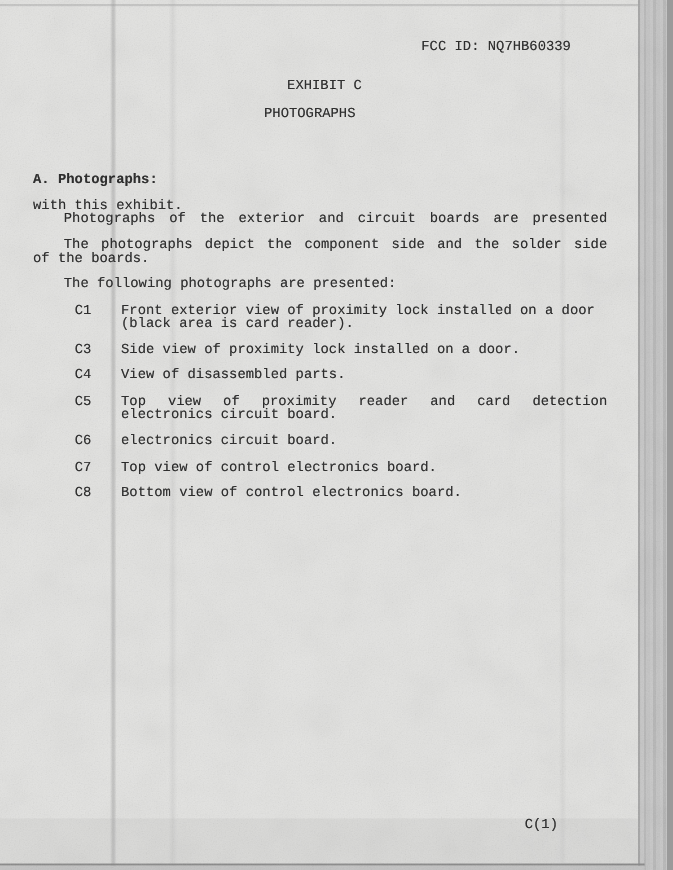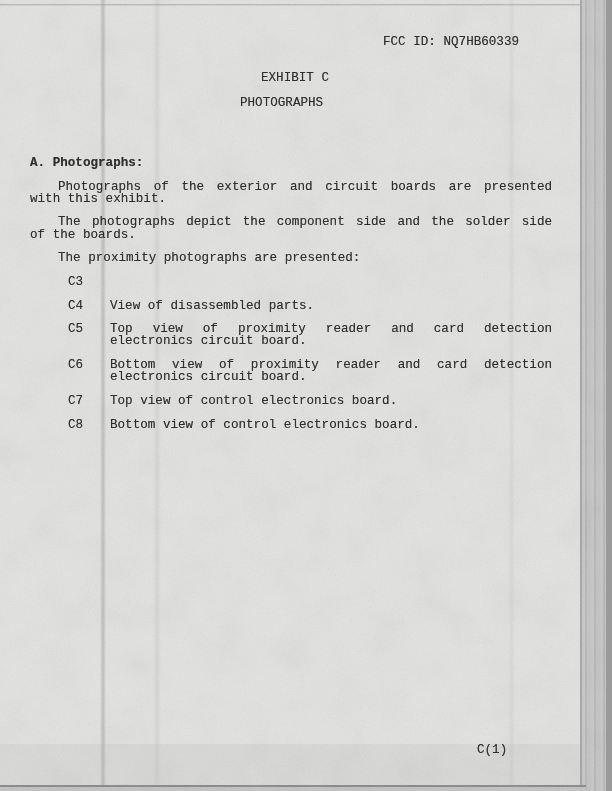--- a/index.html
+++ b/index.html
@@ -68,52 +68,61 @@
   <div class="artifact bottom-below-strip"></div>
 
   <div class="fcc-line">FCC ID: NQ7HB60339</div>
   <div class="doc-title">EXHIBIT C</div>
   <div class="doc-subtitle">PHOTOGRAPHS</div>
 
   <div class="content">
     <div class="section-heading block">A. Photographs:</div>
     <div id="paragraphs">
         <div class="para block">
+          <div class="line">with this exhibit.</div>
           <div class="line just ind">Photographs of the exterior and circuit boards are presented</div>
-          <div class="line">with this exhibit.</div>
         </div>
         <div class="para block">
           <div class="line just ind">The photographs depict the component side and the solder side</div>
           <div class="line">of the boards.</div>
         </div>
         <div class="para block">
-          <div class="line ind">The proximity photographs are presented:</div>
+          <div class="line ind">The following photographs are presented:</div>
         </div>
       </div>
     <div id="photo-list">
         <div class="photo-list-item block">
+          <div class="item-label">C1</div>
+          <div class="item-lines">
+            <div class="line">Front exterior view of proximity lock installed on a door</div>
+            <div class="line">(black area is card reader).</div>
+          </div>
+        </div>
+        <div class="photo-list-item block">
           <div class="item-label">C3</div>
+          <div class="item-lines">
+            <div class="line">Side view of proximity lock installed on a door.</div>
+          </div>
         </div>
         <div class="photo-list-item block">
           <div class="item-label">C4</div>
           <div class="item-lines">
             <div class="line">View of disassembled parts.</div>
           </div>
         </div>
         <div class="photo-list-item block">
           <div class="item-label">C5</div>
           <div class="item-lines">
             <div class="line just">Top view of proximity reader and card detection</div>
             <div class="line">electronics circuit board.</div>
           </div>
         </div>
         <div class="photo-list-item block">
           <div class="item-label">C6</div>
           <div class="item-lines">
-            <div class="line just">Bottom view of proximity reader and card detection</div>
             <div class="line">electronics circuit board.</div>
           </div>
         </div>
         <div class="photo-list-item block">
           <div class="item-label">C7</div>
           <div class="item-lines">
             <div class="line">Top view of control electronics board.</div>
           </div>
         </div>
         <div class="photo-list-item block">

